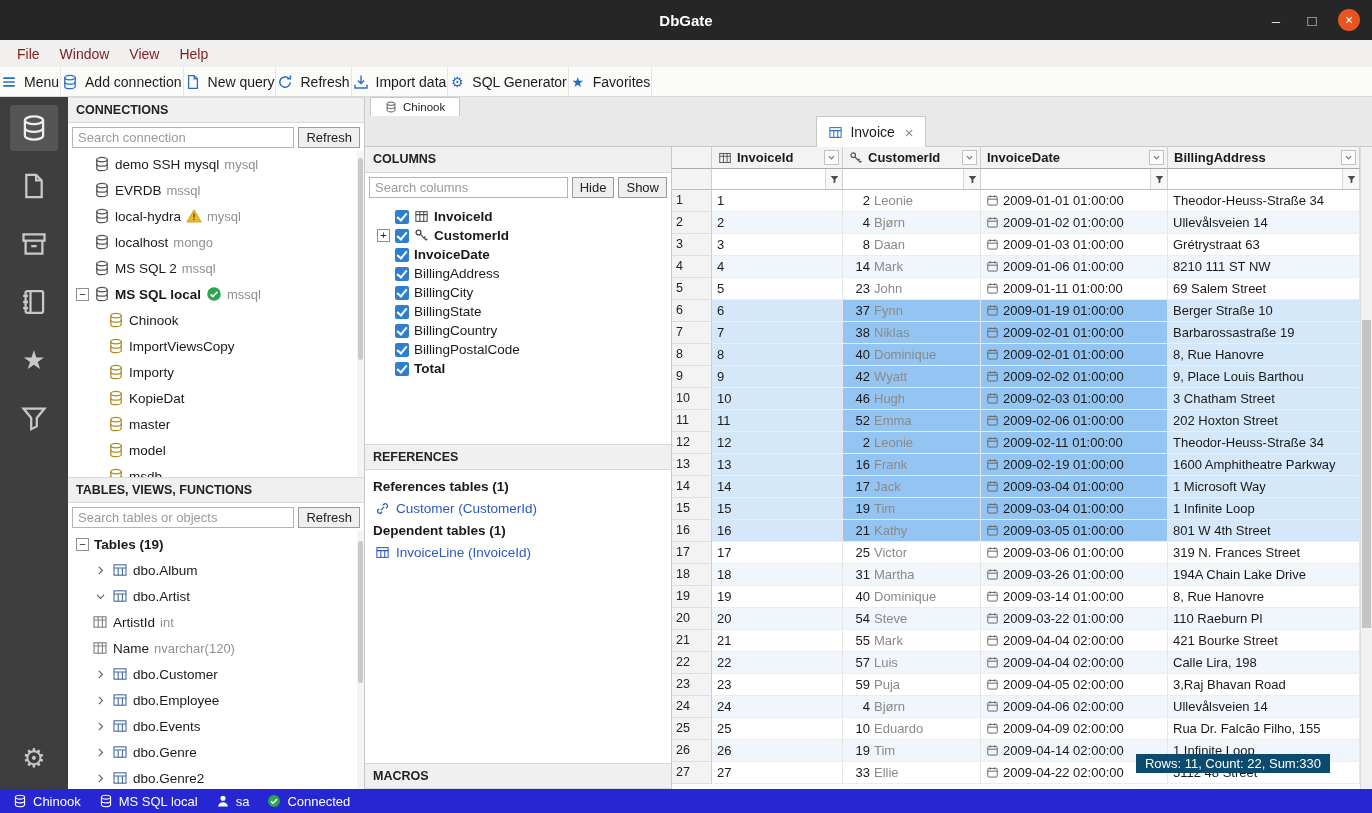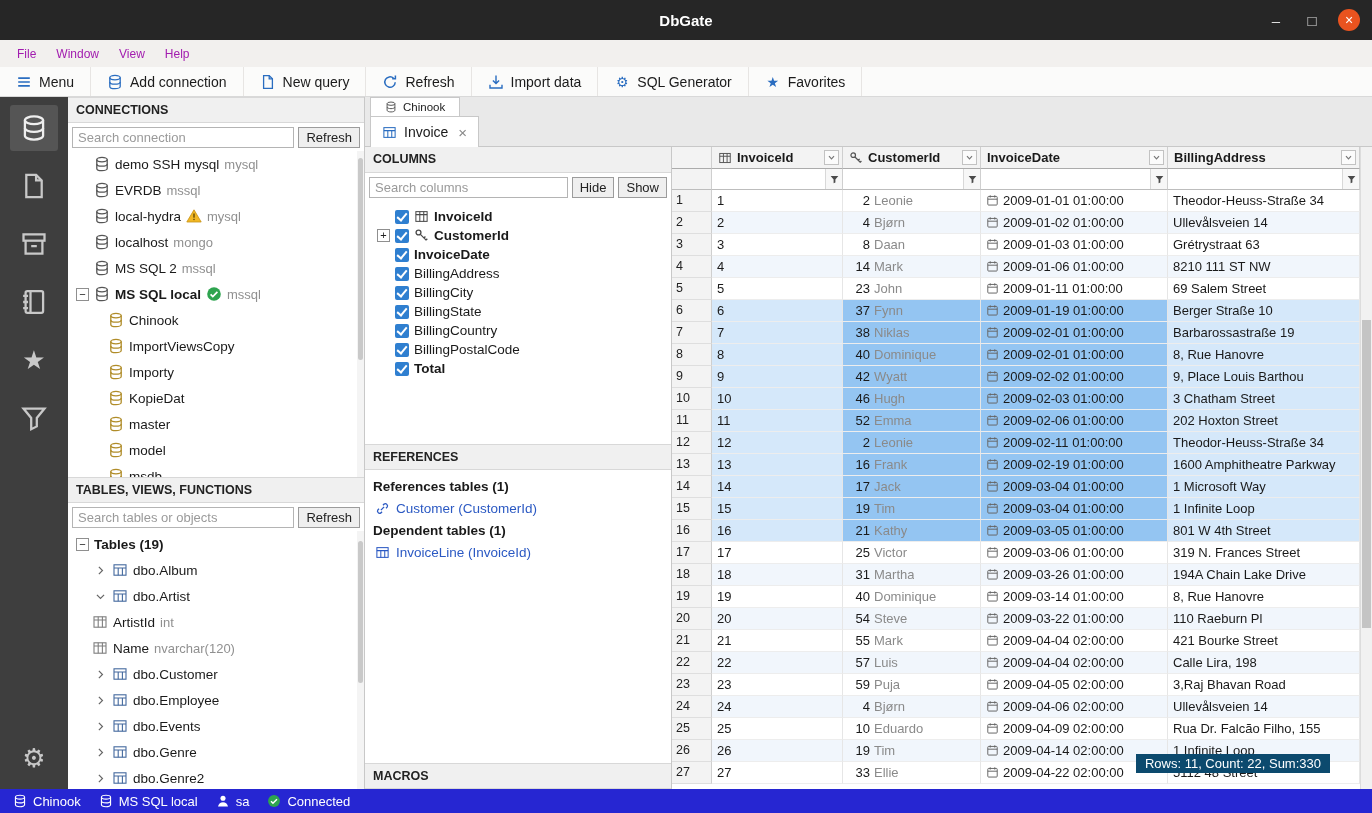--- a/index.html
+++ b/index.html
@@ -12,25 +12,25 @@
 
   
   .titlebar { height:40px; background:#262626; display:flex; align-items:center; justify-content:center; position:relative; flex:none; }
   .titlebar .title { color:#fff; font-weight:bold; font-size:15px; }
   .win-controls { position:absolute; right:12px; top:0; height:100%; display:flex; align-items:center; gap:16px; }
   .win-btn { color:#ddd; font-size:15px; width:20px; height:20px; display:flex; align-items:center; justify-content:center; }
   .win-btn.close { background:#e9531f; border-radius:50%; width:22px; height:22px; color:#fff; font-size:14px; }
 
   
   .menubar { height:27px; background:#f2f0ee; display:flex; align-items:center; padding:0 8px; gap:2px; flex:none; }
-  .menu-item { padding:2px 9px; font-size:12px; color:#a21caf; }
+  .menu-item { padding:2px 9px; font-size:14px; color:#7f1d1d; }
 
   
   .toolbar { height:30px; background:#fbfbfa; border-bottom:1px solid #d9d9d9; display:flex; flex:none; }
-  .tool-btn { display:flex; align-items:center; gap:7px; padding:0 16px; font-size:14px; border-right:1px solid #e7e5e3; color:#1b1b1b; }
+  .tool-btn { display:flex; align-items:center; gap:7px; padding:0 1px; font-size:14px; border-right:1px solid #e7e5e3; color:#1b1b1b; }
   .tool-btn .icn { color:#2a6dc0; }
 
   
   .icn { display:inline-flex; align-items:center; justify-content:center; width:16px; height:16px; font-size:14px; line-height:1; flex:none; }
   .icn svg { width:100%; height:100%; display:block; }
 
   .app-body { flex:1; display:flex; min-height:0; }
 
   
   .iconstrip { width:68px; background:#3e3e3e; display:flex; flex-direction:column; align-items:center; padding:8px 0; gap:12px; flex:none; }
@@ -69,21 +69,21 @@
   .exp-slot { width:13px; flex:none; }
   .mini-scroll { position:absolute; right:0; top:54px; bottom:0; width:7px; background:#f4f4f4; }
   .mini-thumb { position:absolute; left:1px; right:1px; background:#c9c9c9; border-radius:3px; }
 
   
   .main-right { flex:1; display:flex; flex-direction:column; min-width:0; min-height:0; }
   .tabbar { height:50px; background:#e9e9e9; border-bottom:1px solid #c8c8c8; flex:none; }
   .tab-group-row { height:19px; display:flex; padding-left:5px; align-items:flex-end; }
   .tab-group { display:flex; align-items:center; gap:6px; background:#fff; border:1px solid #c8c8c8; border-bottom:none; padding:0 14px; font-size:11.5px; height:19px; color:#222; }
   .tab-group .icn { width:12px; height:12px; color:#555; }
-  .tab-row { height:31px; display:flex; padding-left:5px; }
+  .tab-row { height:31px; display:flex; padding-left:5px;justify-content:center; }
   .tab { display:flex; align-items:center; gap:7px; background:#fff; border:1px solid #c8c8c8; border-bottom:none; padding:0 11px; font-size:14px; height:31px; }
   .tab .icn { width:15px; height:15px; color:#2a6dc0; }
   .tab-close { color:#888; font-size:15px; margin-left:3px; }
 
   .content-row { flex:1; display:flex; min-height:0; }
 
   
   .columns-panel { width:307px; flex:none; border-right:1px solid #c8c8c8; display:flex; flex-direction:column; background:#fff; min-height:0; overflow:hidden; }
   .col-list { flex:none; padding-top:6px; }
   .col-row { height:19px; display:flex; align-items:center; gap:5px; padding-left:12px; font-size:13.5px; }

